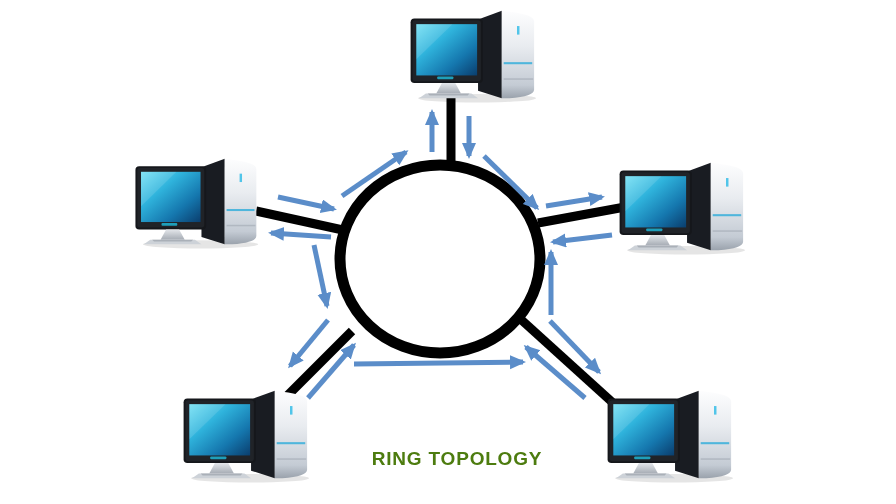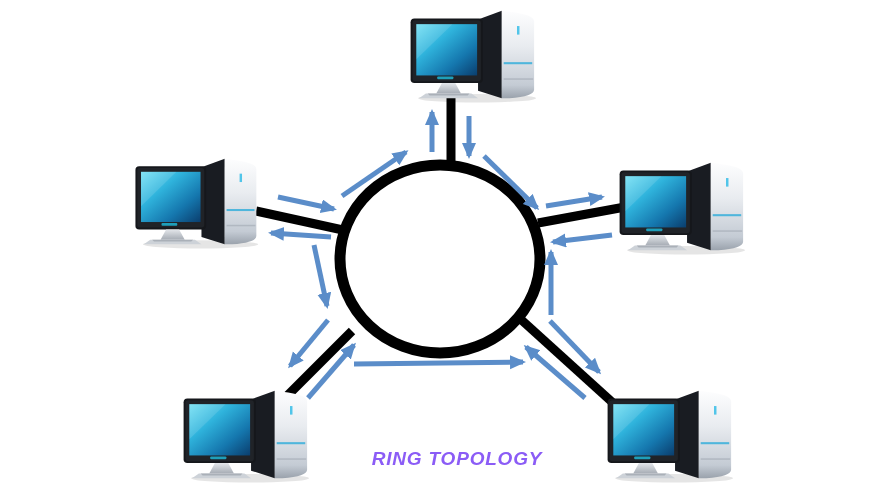--- a/index.html
+++ b/index.html
@@ -108,14 +108,14 @@
       </g>
     <g id="layer-computers">
         <use href="#pc-icon" transform="translate(403,8) scale(0.95)" xlink:href="#pc-icon"></use>
         <use href="#pc-icon" transform="translate(128,156) scale(0.93)" xlink:href="#pc-icon"></use>
         <use href="#pc-icon" transform="translate(612,160) scale(0.95)" xlink:href="#pc-icon"></use>
         <use href="#pc-icon" transform="translate(176,388) scale(0.95)" xlink:href="#pc-icon"></use>
         <use href="#pc-icon" transform="translate(600,388) scale(0.95)" xlink:href="#pc-icon"></use>
       </g>
   </svg>
 
-  <div class="diagram-title" style="color: #8b5cf6; font-style: italic;">RING TOPOLOGY</div>
+  <div class="diagram-title" style="color: #4d7c0f;">RING TOPOLOGY</div>
 </div>
 
 </body></html>

